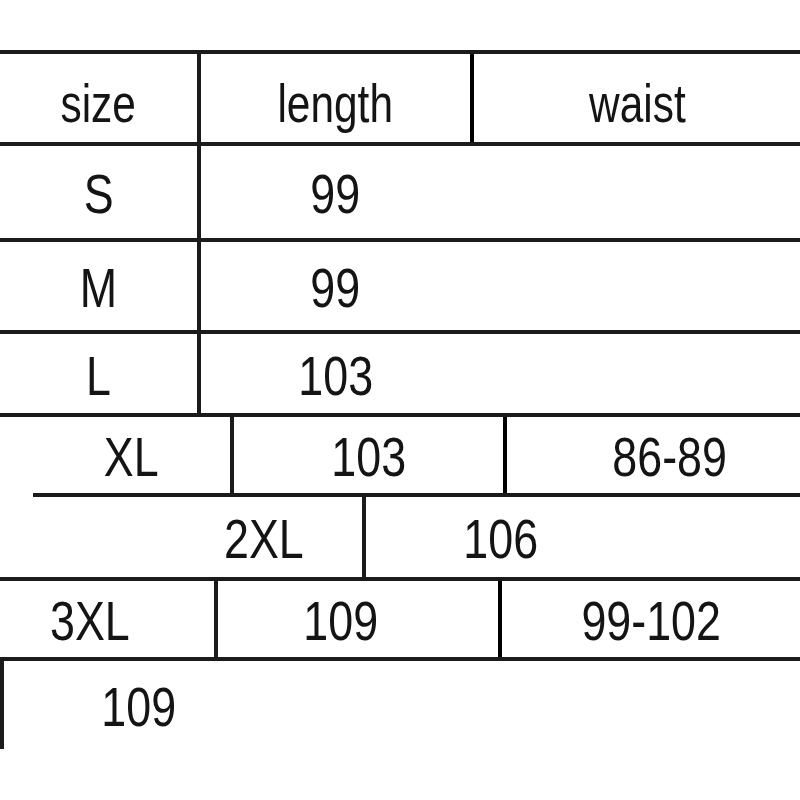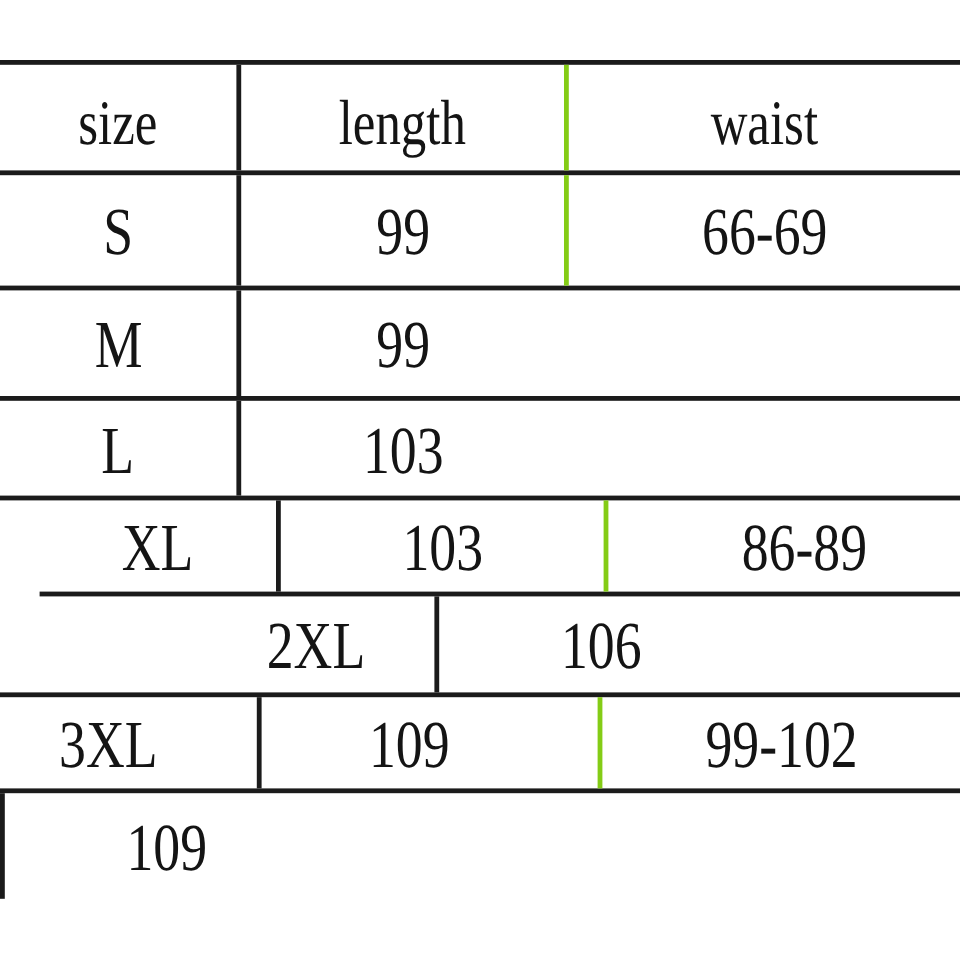--- a/index.html
+++ b/index.html
@@ -12,21 +12,20 @@
     overflow: hidden;
     font-family: "Liberation Sans", "DejaVu Sans", sans-serif;
     color: #141414;
   }
   .size-table {
     position: absolute;
     top: 50px;
     left: 0;
     width: 800px;
     border-top: 4px solid #1b1b1b;
-    font-family: Liberation Serif, serif;
   }
   .row {
     display: flex;
     width: 800px;
     border-bottom: 4px solid #1b1b1b;
   }
   .header-row { height: 92px; }
   .tbody .row:nth-child(1) { height: 96px; }
   .tbody .row:nth-child(2) { height: 92px; }
   .tbody .row:nth-child(3) { height: 83px; }
@@ -36,21 +35,21 @@
   .tbody .row:nth-child(7) { height: 88px; border-bottom: none; }
   .cell {
     display: flex;
     align-items: center;
     justify-content: center;
     height: 100%;
     overflow: visible;
   }
   .c0 { width: 197px; }
   .c1 { width: 273px; border-left: 4px solid #1b1b1b; }
-  .c2 { width: 330px; border-left: 4px solid #84cc16; }
+  .c2 { width: 330px; border-left: 4px solid #000000; }
   .txt {
     display: inline-block;
     font-size: 56px;
     line-height: 1;
     white-space: nowrap;
     transform: scaleX(0.8);
     transform-origin: 50% 50%;
     padding-top: 4px;
   }
   .header-row .txt {
@@ -74,23 +73,20 @@
         <span class="txt">waist</span>
       </div>
     </div>
     <div class="tbody">
         <div class="row">
           <div class="cell c0">
             <span class="txt">S</span>
           </div>
           <div class="cell c1">
             <span class="txt">99</span>
-          </div>
-          <div class="cell c2">
-            <span class="txt">66-69</span>
           </div>
         </div>
         <div class="row">
           <div class="cell c0">
             <span class="txt">M</span>
           </div>
           <div class="cell c1">
             <span class="txt">99</span>
           </div>
         </div>

